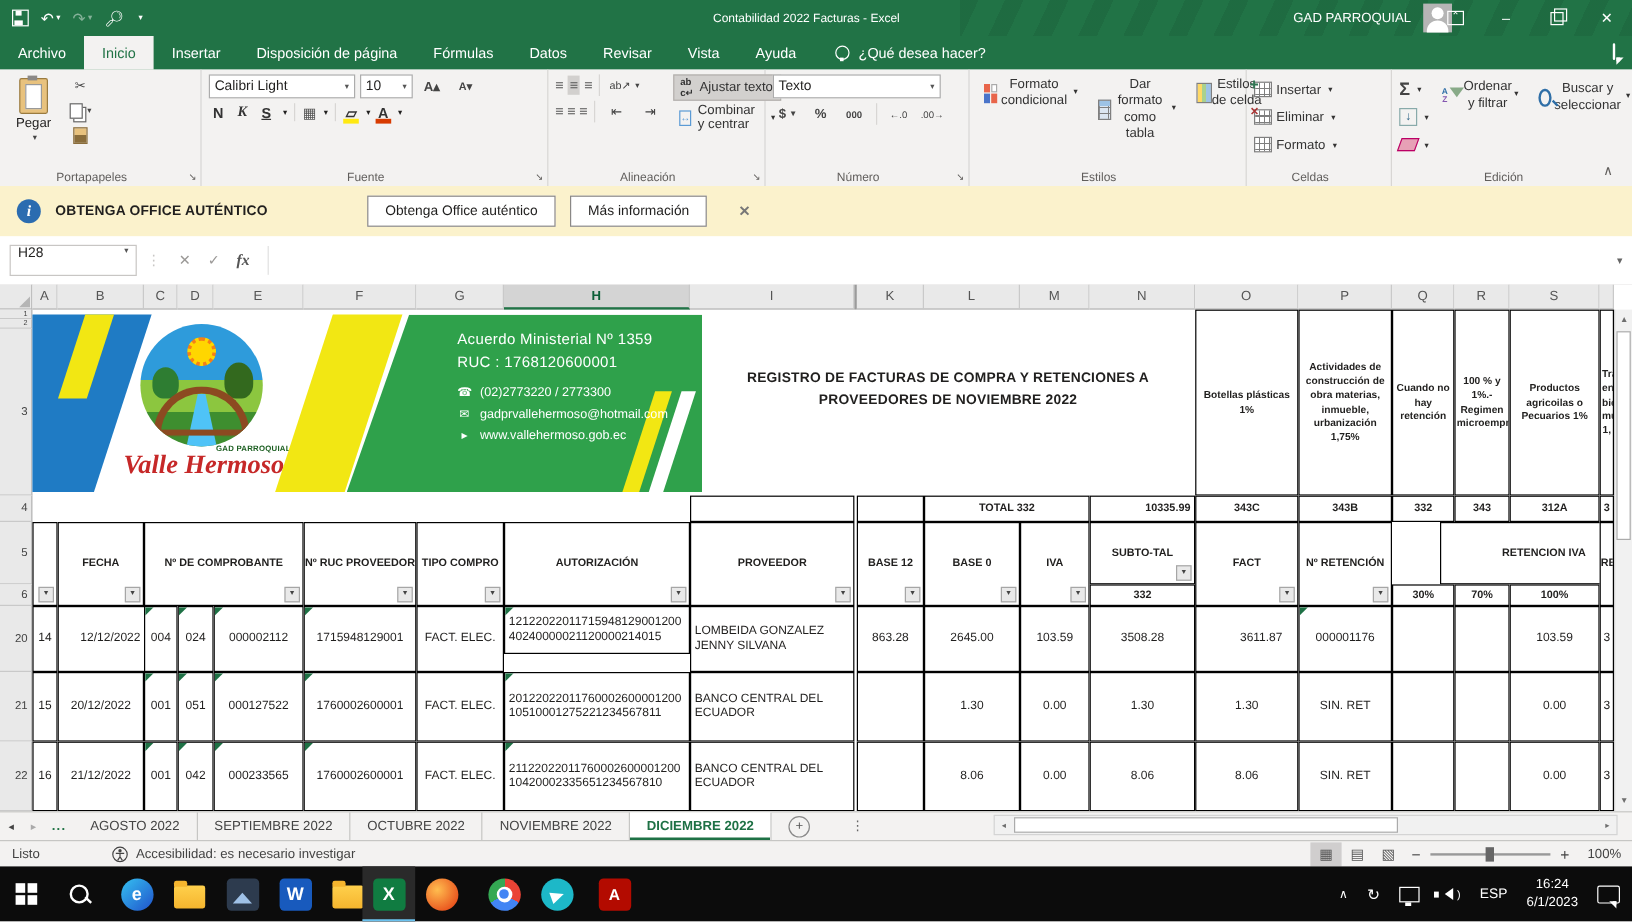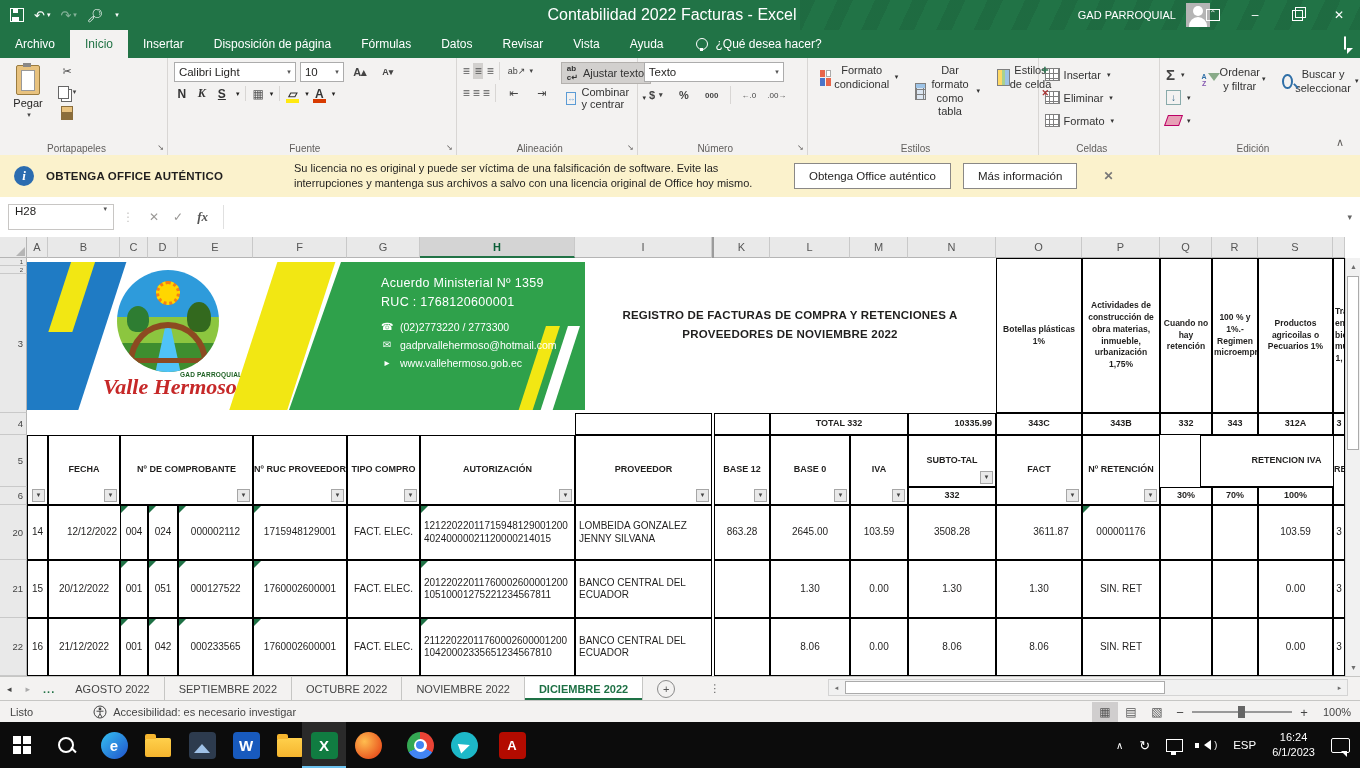--- a/index.html
+++ b/index.html
@@ -9,21 +9,21 @@
 #titlebar{position:absolute;left:0;top:0;width:1360px;height:30px;background:#217346;color:#fff;overflow:hidden}
 #titlebar .deco{position:absolute;right:0;top:0;width:560px;height:30px;opacity:.35;
  background:repeating-linear-gradient(115deg,#1a5c38 0 14px,#217346 14px 34px)}
 .qat{position:absolute;left:10px;top:0;height:30px;display:flex;align-items:center;gap:10px;z-index:2}
 .qat .qbtn{display:flex;align-items:center;color:#fff;font-size:13px}
 .ic-save{width:12px;height:12px;border:1.5px solid #fff;position:relative}
 .ic-save:before{content:"";position:absolute;left:2px;top:0;width:5px;height:4px;background:#fff}
 .ic-save:after{content:"";position:absolute;left:1px;bottom:0;width:7px;height:4px;background:#fff}
 .dim{opacity:.45}
 .mini-caret{font-size:7px;margin-left:2px}
-#title-text{position:absolute;left:0;right:16px;top:0;height:30px;display:flex;align-items:center;justify-content:center;font-size:16px;z-index:1}
+#title-text{position:absolute;left:0;right:16px;top:0;height:30px;display:flex;align-items:center;justify-content:center;font-size:10px;z-index:1}
 #user-area{position:absolute;right:150px;top:0;height:30px;display:flex;align-items:center;gap:10px;z-index:2}
 .avatar{width:24px;height:24px;background:#b5b5b5;position:relative;overflow:hidden}
 .avatar:before{content:"";position:absolute;left:7px;top:3px;width:10px;height:10px;border-radius:50%;background:#fff}
 .avatar:after{content:"";position:absolute;left:3px;top:14px;width:18px;height:12px;border-radius:9px 9px 0 0;background:#fff}
 #win-controls{position:absolute;right:0;top:0;height:30px;display:flex;z-index:2}
 #win-controls .wbtn{width:42px;height:30px;display:flex;align-items:center;justify-content:center;color:#fff;font-size:12px}
 .ic-ribbonopts{width:12px;height:10px;border:1px solid #fff;position:relative}
 .ic-ribbonopts:before{content:"\2303";position:absolute;left:2.5px;top:-1px;font-size:8px}
 .ic-restore{width:9px;height:9px;border:1px solid #fff;position:relative;background:transparent}
 .ic-restore:before{content:"";position:absolute;left:2px;top:-4px;width:9px;height:9px;border:1px solid #fff}
@@ -442,21 +442,20 @@
       <span class="mini-caret">▾</span>
     </div>
     <div class="glabel">Edición</div>
   </div>
   <div id="ribbon-collapse">∧</div>
 </div>
 
 <div id="licensebar">
   <span class="info-ic">i</span>
   <span id="lic-title">OBTENGA OFFICE AUTÉNTICO</span>
-  <span id="lic-msg">Su licencia no es original y puede ser víctima de una falsificación de software. Evite las interrupciones y mantenga sus archivos a salvo con una licencia original de Office hoy mismo.</span>
   <span class="lic-btn" style="margin-left:30px">Obtenga Office auténtico</span>
   <span class="lic-btn">Más información</span>
   <span id="lic-close">✕</span>
 </div>
 
 <div id="formulabar">
   <div id="namebox">
     <span>H28</span>
       <span class="car">▾</span>
   </div>
@@ -641,21 +640,21 @@
         <span class="ctxt">000002112</span>
         <span class="tri"></span>
       </div>
       <div class="cell" style="left: 253px; top: 268px; width: 94px; height: 55px;">
         <span class="ctxt">1715948129001</span>
         <span class="tri"></span>
       </div>
       <div class="cell" style="left: 347px; top: 268px; width: 73px; height: 55px;">
         <span class="ctxt">FACT. ELEC.</span>
       </div>
-      <div class="cell left brk" style="left: 420px; top: 268px; width: 155px; height: 55px;">
+      <div class="cell left brk" style="left: 420px; top: 268px; width: 155px; height: 40px;">
         <span class="ctxt">1212202201171594812900120040240000021120000214015</span>
         <span class="tri"></span>
       </div>
       <div class="cell left" style="left: 575px; top: 268px; width: 137px; height: 55px;">
         <span class="ctxt">LOMBEIDA GONZALEZ JENNY SILVANA</span>
       </div>
       <div class="cell" style="left: 714px; top: 268px; width: 56px; height: 55px;">
         <span class="ctxt">863.28</span>
       </div>
       <div class="cell" style="left: 770px; top: 268px; width: 80px; height: 55px;">

